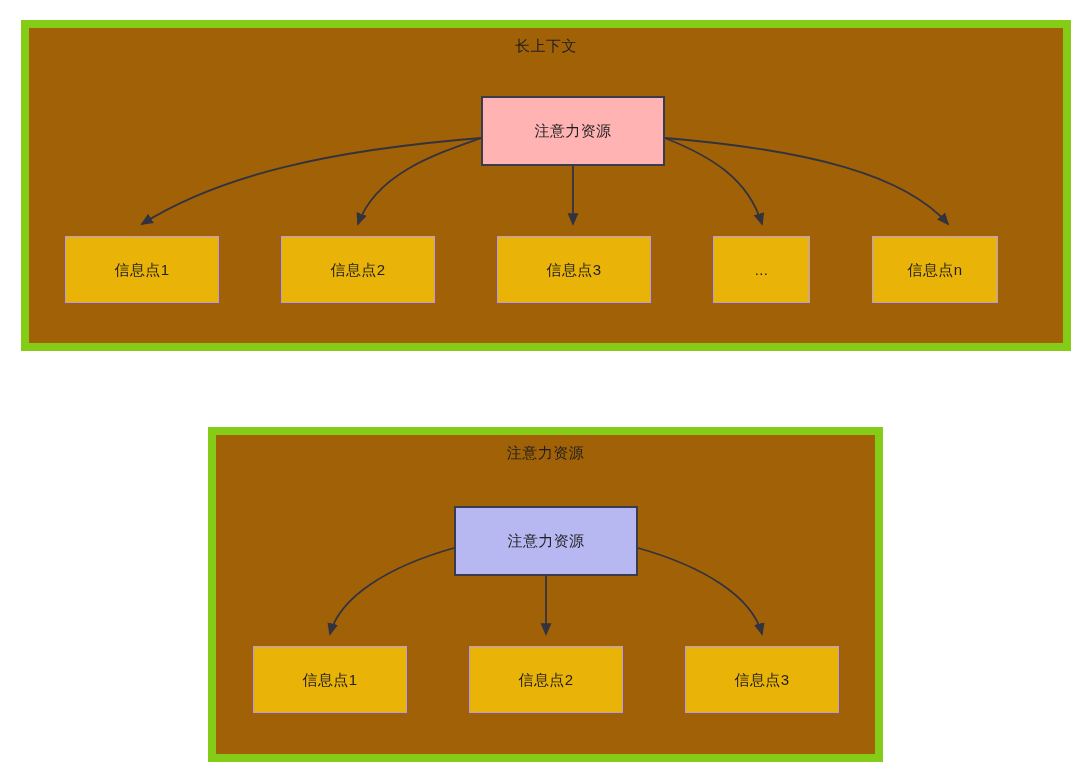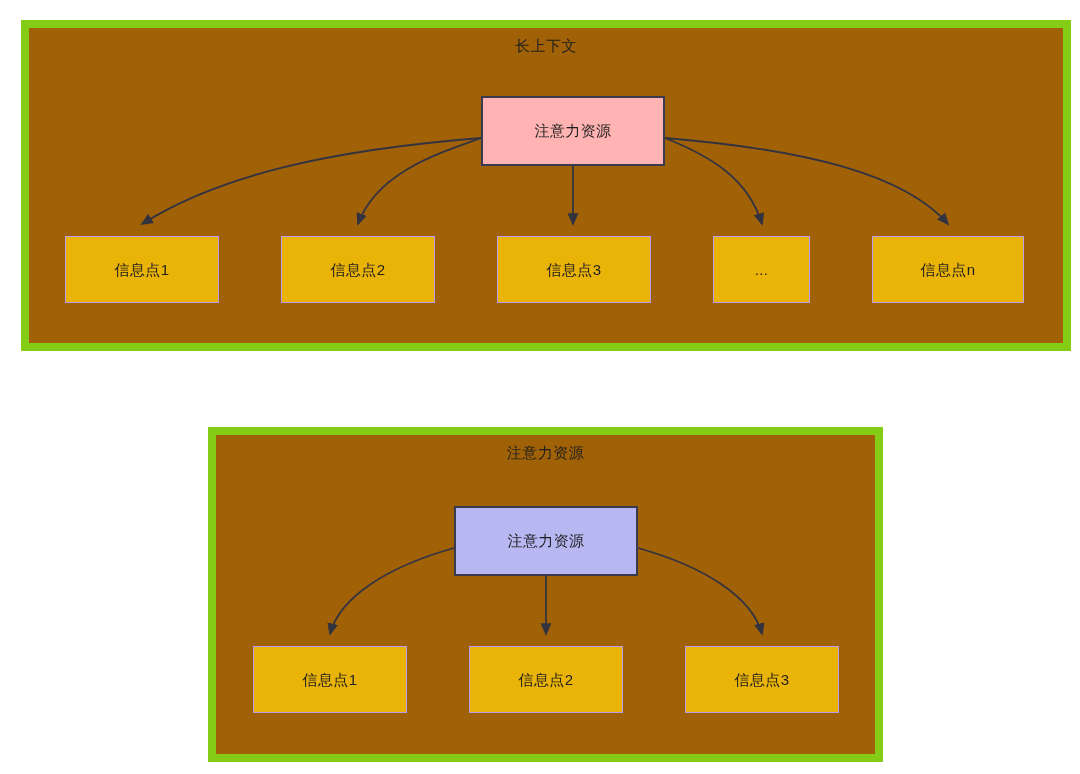--- a/index.html
+++ b/index.html
@@ -135,21 +135,21 @@
   </div>
   <div class="node node-leaf" style="left: 281px; top: 236px; width: 154px; height: 67px;">
     <span>信息点2</span>
   </div>
   <div class="node node-leaf" style="left: 497px; top: 236px; width: 154px; height: 67px;">
     <span>信息点3</span>
   </div>
   <div class="node node-leaf" style="left: 713px; top: 236px; width: 97px; height: 67px;">
     <span>...</span>
   </div>
-  <div class="node node-leaf" style="left: 872px; top: 236px; width: 152px; height: 67px;">
+  <div class="node node-leaf" style="left: 872px; top: 236px; width: 126px; height: 67px;">
     <span>信息点n</span>
   </div>
 
   <div class="node node-leaf" style="left: 253px; top: 646px; width: 154px; height: 67px;">
     <span>信息点1</span>
   </div>
   <div class="node node-leaf" style="left: 469px; top: 646px; width: 154px; height: 67px;">
     <span>信息点2</span>
   </div>
   <div class="node node-leaf" style="left: 685px; top: 646px; width: 154px; height: 67px;">

